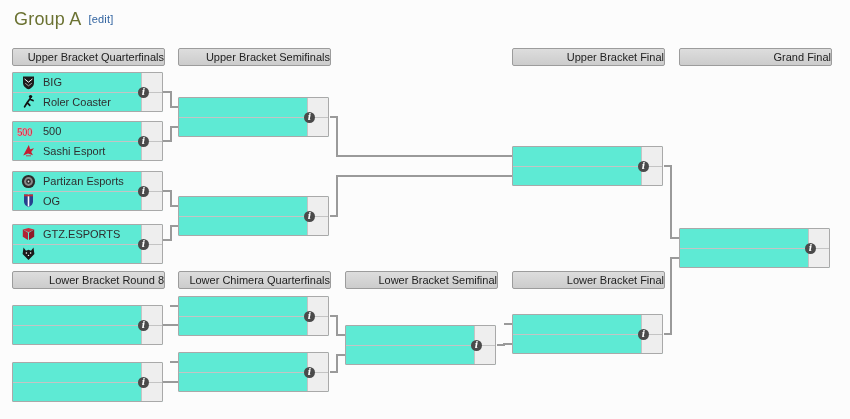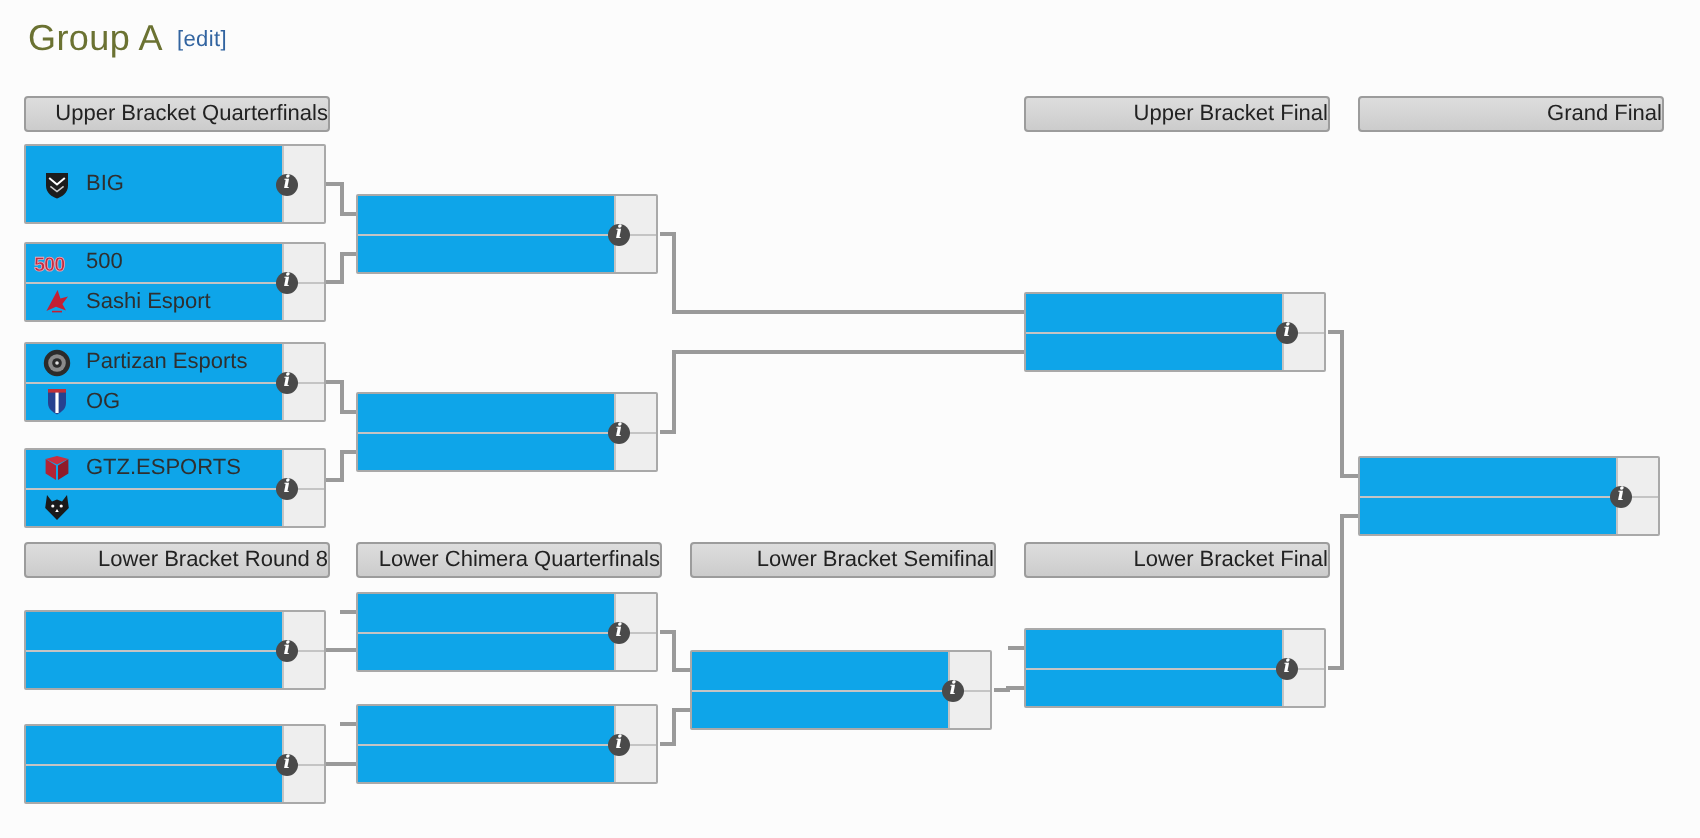--- a/index.html
+++ b/index.html
@@ -28,21 +28,21 @@
     box-sizing:border-box;
     background:linear-gradient(#dddddd,#cccccc);
     border:1px solid #9c9c9c;border-radius:2px;
     font-size:11px;line-height:16px;text-align:right;
     color:#222222;
     white-space:nowrap;overflow:hidden;
   }
   .match{
     position:absolute;width:151px;height:40px;
     box-sizing:border-box;
-    background:#0ea5e9;
+    background:#5eead4;
     border:1px solid #a9a9a9;border-radius:1px;
     display:flex;flex-direction:column;
   }
   .trow{
     flex:1;display:flex;align-items:center;
     position:relative;min-height:0;
   }
   .trow + .trow{border-top:1px solid #c4c4c4;}
   .ticon{
     width:30px;display:flex;align-items:center;justify-content:center;
@@ -84,20 +84,21 @@
 </head>
 <body>
 
 <div class="canvas">
 
   <div class="page-title">
     <span>Group A</span><a class="edit-link">[edit]</a>
   </div>
 
   <div class="round-header" style="left:12px;top:48px">Upper Bracket Quarterfinals</div>
+  <div class="round-header" style="left:178px;top:48px">Upper Bracket Semifinals</div>
   <div class="round-header" style="left:679px;top:48px">Grand Final</div>
   <div class="round-header" style="left:512px;top:48px">Upper Bracket Final</div>
   <div class="round-header" style="left:12px;top:271px">Lower Bracket Round 8</div>
   <div class="round-header" style="left:178px;top:271px">Lower Chimera Quarterfinals</div>
   <div class="round-header" style="left:345px;top:271px">Lower Bracket Semifinal</div>
   <div class="round-header" style="left:512px;top:271px">Lower Bracket Final</div>
 
   <svg class="connectors" width="850" height="419">
     <path d="M163 92 H171 V107 H178"></path>
     <path d="M163 141 H171 V127 H178"></path>
@@ -122,20 +123,30 @@
       <span class="ticon">
         <svg width="15" height="15" viewBox="0 0 15 15">
             <path d="M2 1.5 h11 v6.2 c0 3.8-3.1 5.6-5.5 6.6 C5 13.3 2 11.5 2 7.7 Z" fill="#1c1c1c"></path>
             <path d="M3.6 4 l3.9 3.2 L11.4 4" stroke="#ffffff" stroke-width="1" fill="none"></path>
             <path d="M4.2 8.2 l3.3 2.6 L10.8 8.2" stroke="#cccccc" stroke-width="0.8" fill="none"></path>
           </svg>
       </span>
       <span class="tname">BIG</span>
       <span class="tscore"></span>
     </div>
+    <div class="trow">
+      <span class="ticon">
+        <svg width="15" height="15" viewBox="0 0 15 15">
+            <circle cx="9.6" cy="2.6" r="1.7" fill="#111111"></circle>
+            <path d="M9.2 4.6 L6.2 8.6 L3.6 12.8 M6.2 8.6 L8.8 11.4 M9 5.2 L12 6.6" stroke="#111111" stroke-width="1.7" fill="none" stroke-linecap="round"></path>
+          </svg>
+      </span>
+      <span class="tname">Roler Coaster</span>
+      <span class="tscore"></span>
+    </div>
     <span class="iicon">i</span>
   </div>
 
   <div class="match" style="left:12px;top:121px">
     <div class="trow">
       <span class="ticon">
         <svg width="22" height="13" viewBox="0 0 22 13">
             <text x="0" y="10.5" font-family="Liberation Sans, sans-serif" font-size="10" font-weight="bold" fill="#c62b3f" stroke="#f0a8b4" stroke-width="0.4" letter-spacing="-0.5">500</text>
           </svg>
       </span>

